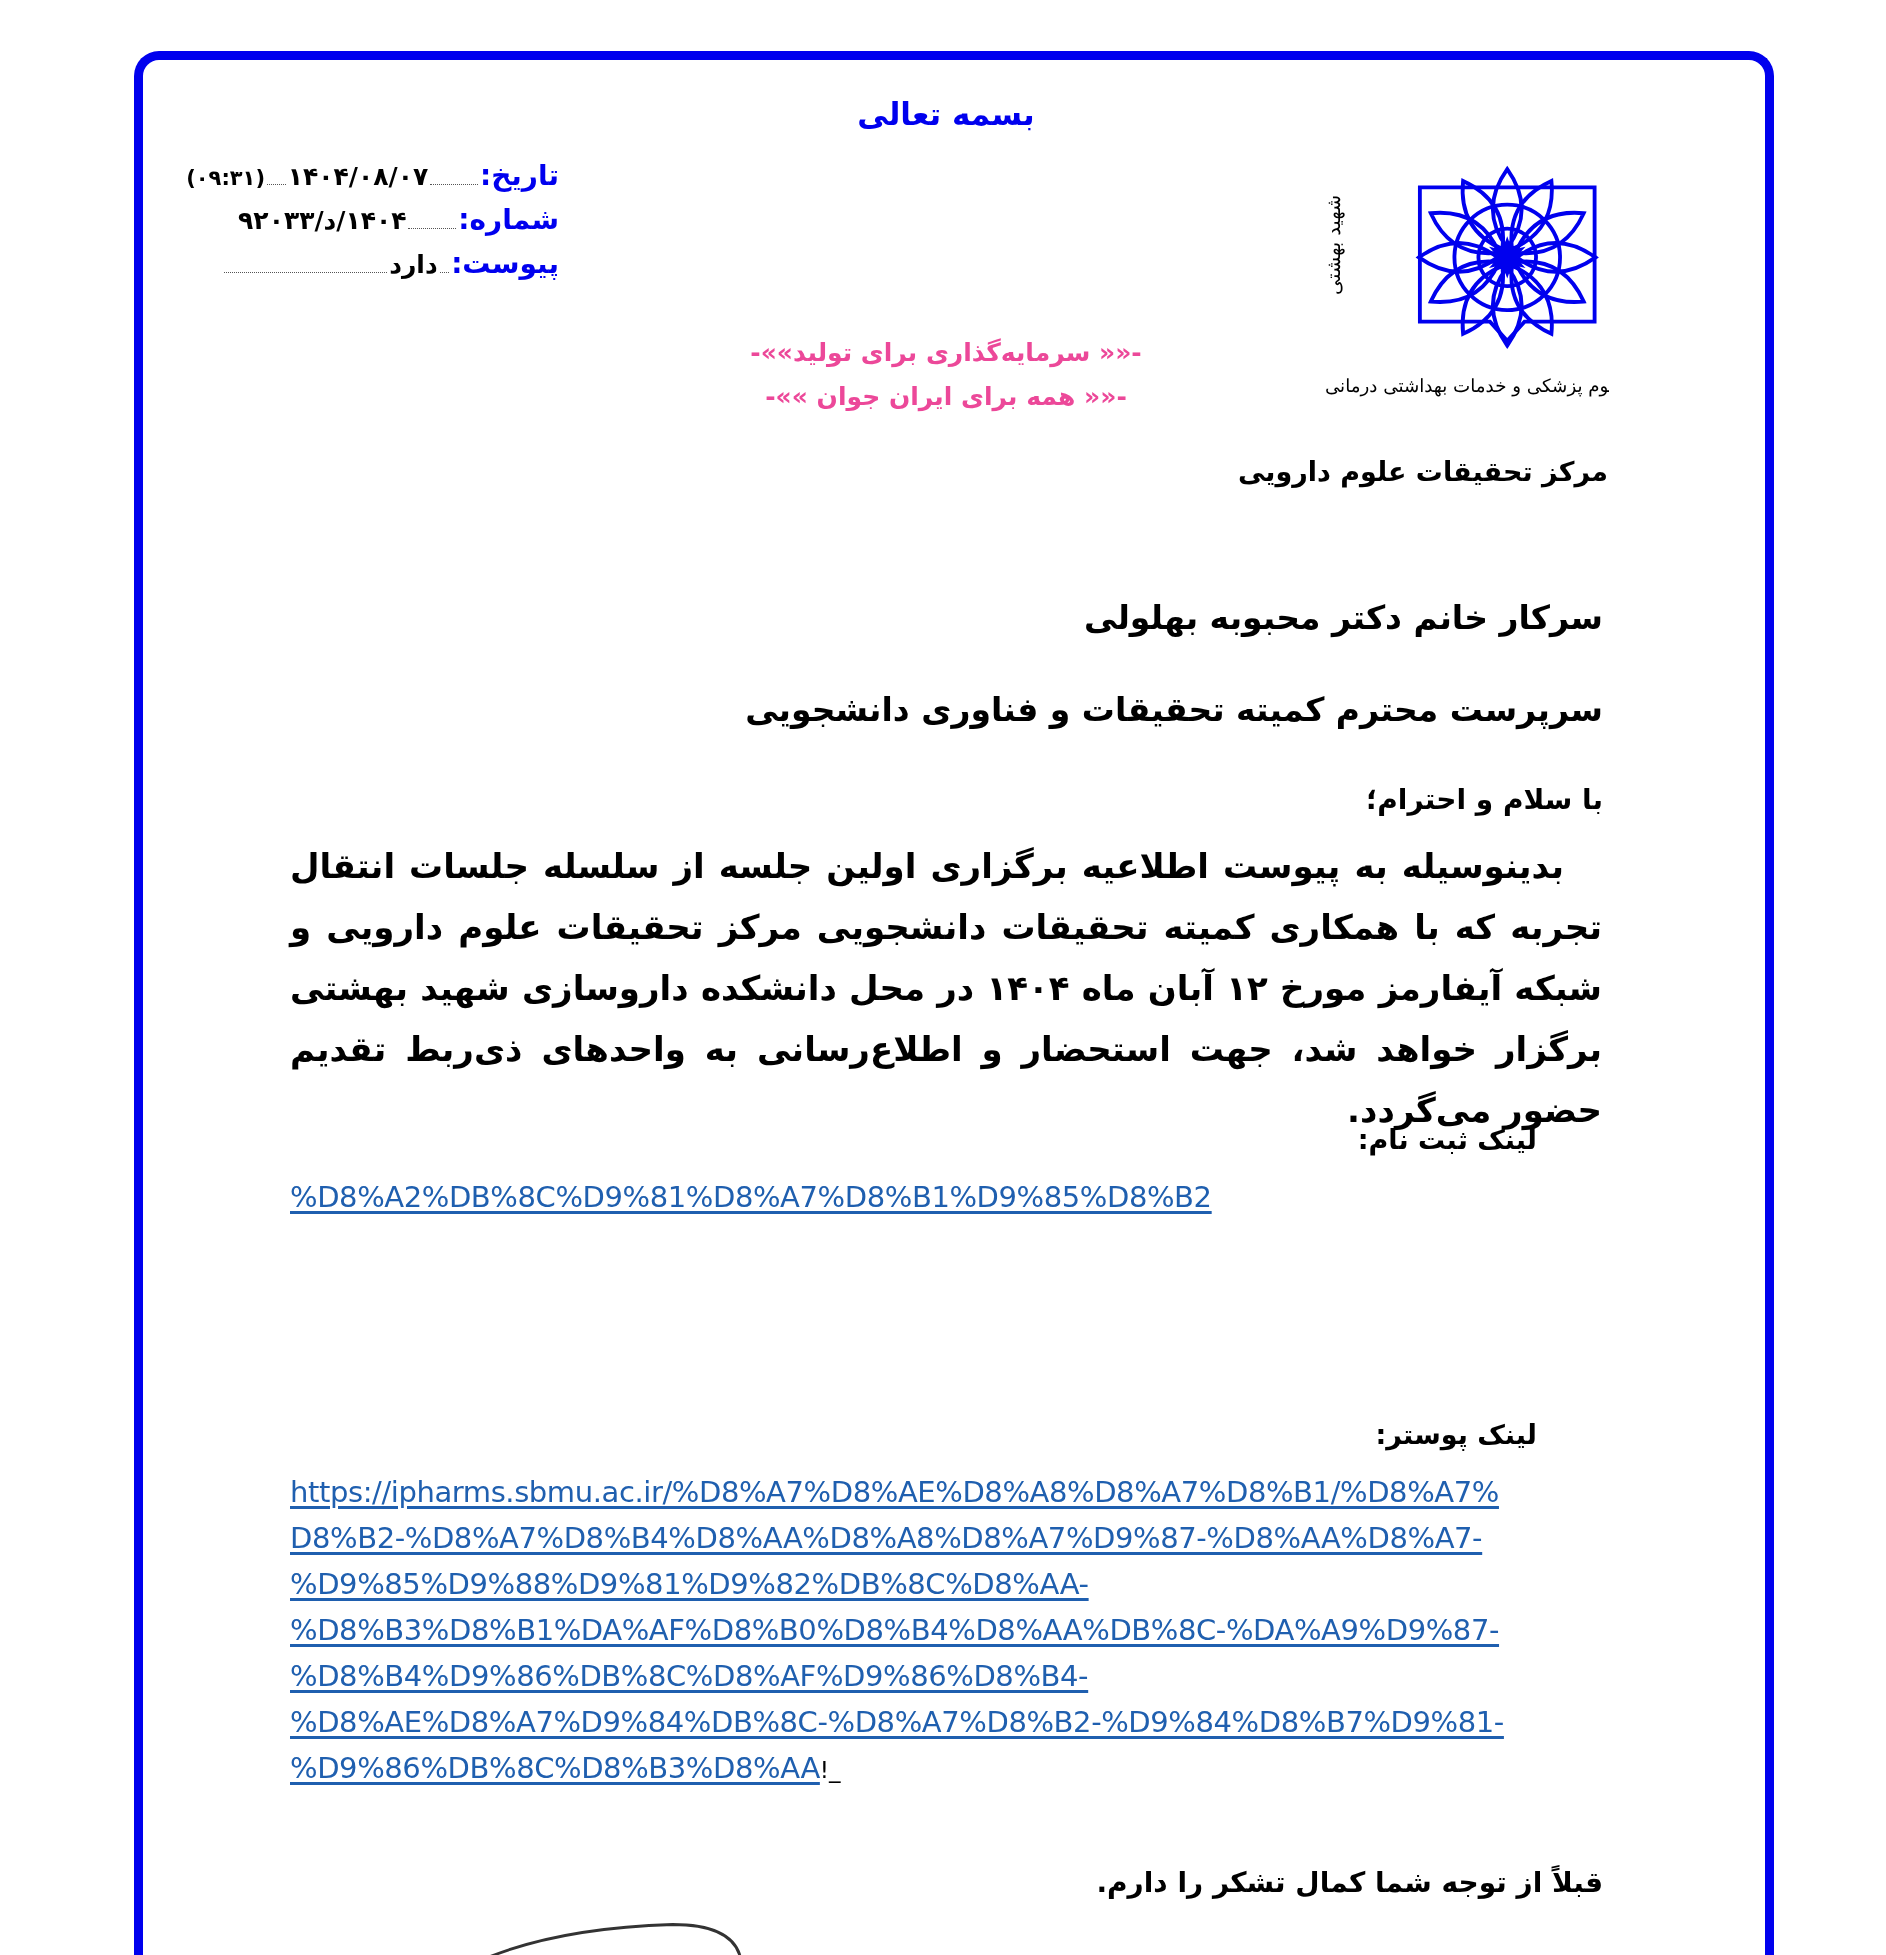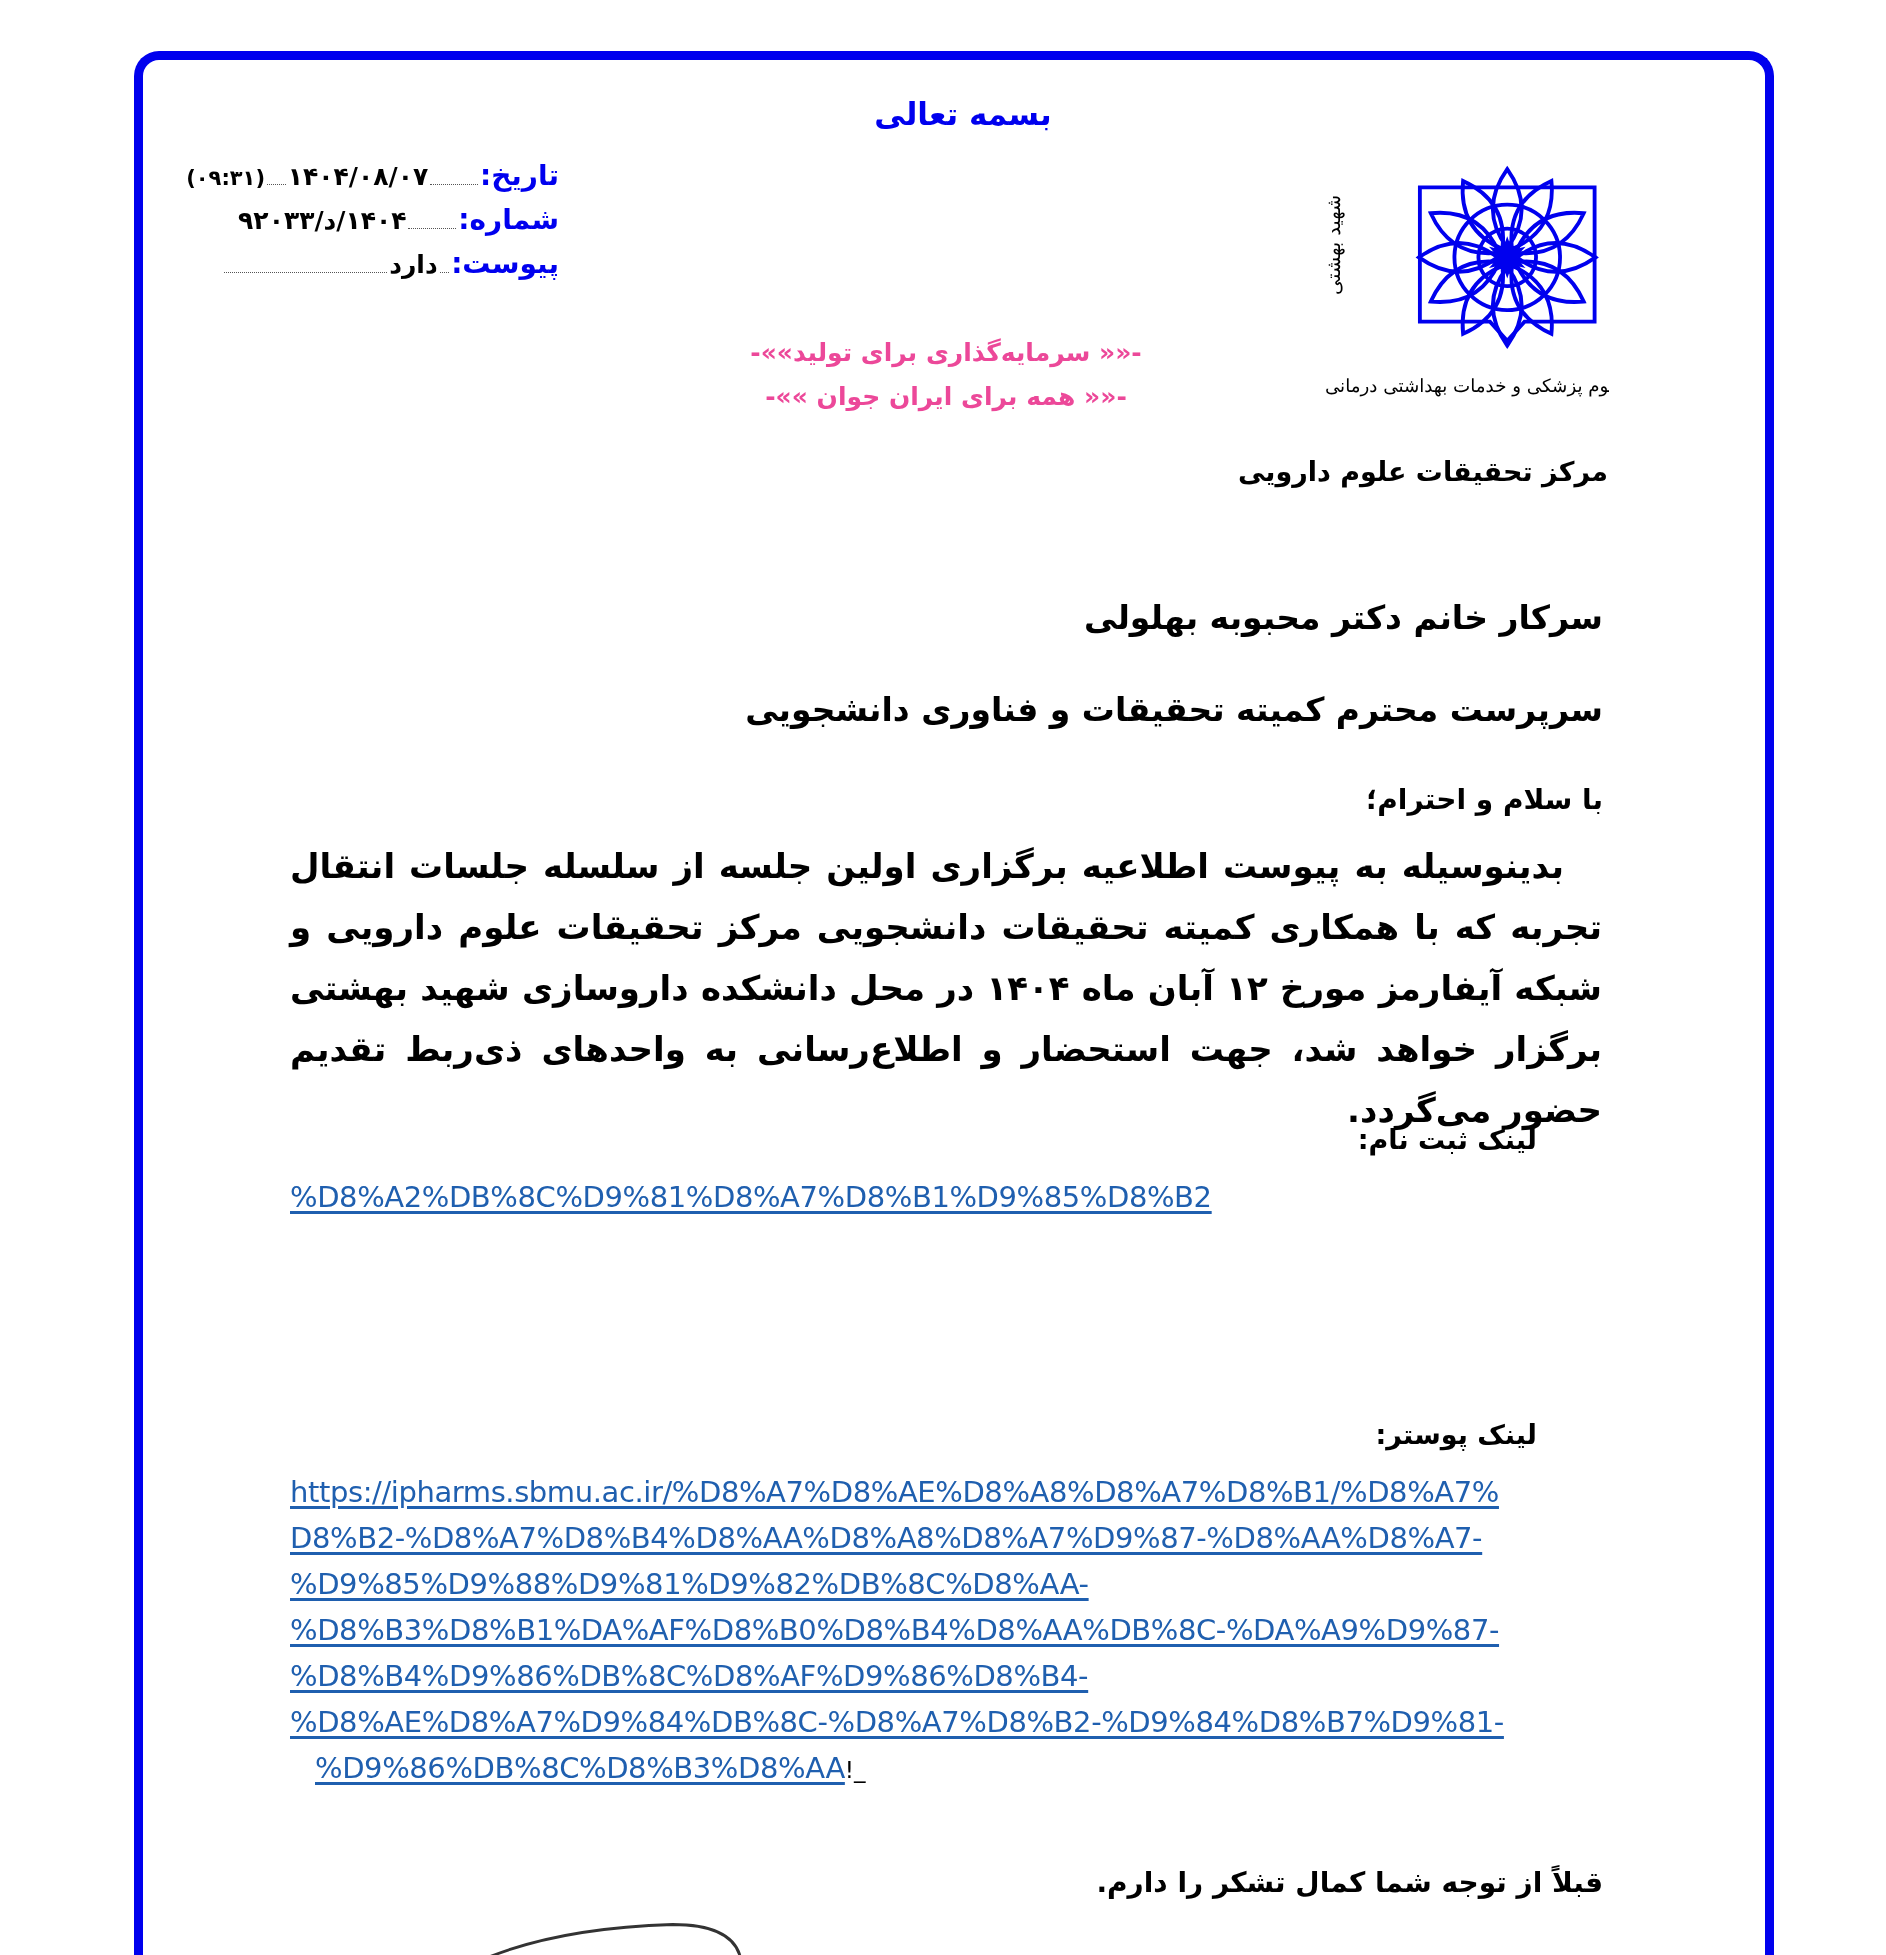--- a/index.html
+++ b/index.html
@@ -1,21 +1,21 @@
 <!DOCTYPE html>
 <html><head>
 <meta charset="utf-8">
 <style>
   html, body { margin:0; padding:0; background:#ffffff; }
   body { width:1887px; height:1955px; position:relative; overflow:hidden;
          font-family:"DejaVu Sans", sans-serif; color:#000; }
   .frame { position:absolute; left:134px; top:51px; width:1622px; height:1960px;
            border:9.6px solid #0000EE; border-bottom:none; border-radius:25px 25px 0 0; }
   .abs { position:absolute; white-space:nowrap; }
-  .blue { color:#0000EE;margin-left:17px; }
+  .blue { color:#0000EE; }
   .center { text-align:center; transform:translateX(-50%); }
   .basmala { left:946px; top:96px; font-size:31px; font-weight:bold; }
   .meta-row { right:1328px; font-size:25px; direction:rtl; display:flex; align-items:baseline; gap:0; }
   .meta-label { color:#0000EE; font-weight:bold; font-size:28px; }
   .meta-dots { display:inline-block; border-bottom:1.9px dotted #555; width:48px; margin:0 1.9px; height:1px; }
   .meta-val { font-weight:bold; font-size:25px; letter-spacing:1.9px; }
   .slogan { left:946px; font-size:25px; font-weight:bold; color:#ec4899; direction:rtl; }
   .logo { position:absolute; left:1321px; top:144px; width:288px; height:269px; }
   .center-name { right:279px; top:456px; font-size:27px; font-weight:bold; direction:rtl; }
   .addressee { right:284px; font-size:33px; font-weight:bold; direction:rtl; }
@@ -106,21 +106,21 @@
 </div>
 
 <div class="abs link-label" style="top:1419px;">لینک پوستر:</div>
 <div class="link-block" style="top:1469px;">
   <a class="link-line">https://ipharms.sbmu.ac.ir/%D8%A7%D8%AE%D8%A8%D8%A7%D8%B1/%D8%A7%</a>
   <a class="link-line">D8%B2-%D8%A7%D8%B4%D8%AA%D8%A8%D8%A7%D9%87-%D8%AA%D8%A7-</a>
   <a class="link-line">%D9%85%D9%88%D9%81%D9%82%DB%8C%D8%AA-</a>
   <a class="link-line">%D8%B3%D8%B1%DA%AF%D8%B0%D8%B4%D8%AA%DB%8C-%DA%A9%D9%87-</a>
   <a class="link-line">%D8%B4%D9%86%DB%8C%D8%AF%D9%86%D8%B4-</a>
   <a class="link-line">%D8%AE%D8%A7%D9%84%DB%8C-%D8%A7%D8%B2-%D9%84%D8%B7%D9%81-</a>
-  <span style="display:block;margin-left:25px;"><a class="link-line" style="display:inline;">%D9%86%DB%8C%D8%B3%D8%AA</a><span class="tail">!_</span></span>
+  <span style="display:block;"><a class="link-line" style="display:inline;">%D9%86%DB%8C%D8%B3%D8%AA</a><span class="tail">!_</span></span>
 </div>
 
 <div class="abs closing">قبلاً از توجه شما کمال تشکر را دارم.</div>
 
 <svg class="signature" viewBox="0 0 320 60">
   <path d="M20 60 Q100 22 230 18 Q290 18 300 50" fill="none" stroke="#333" stroke-width="3"></path>
 </svg>
 
 
 </body></html>

